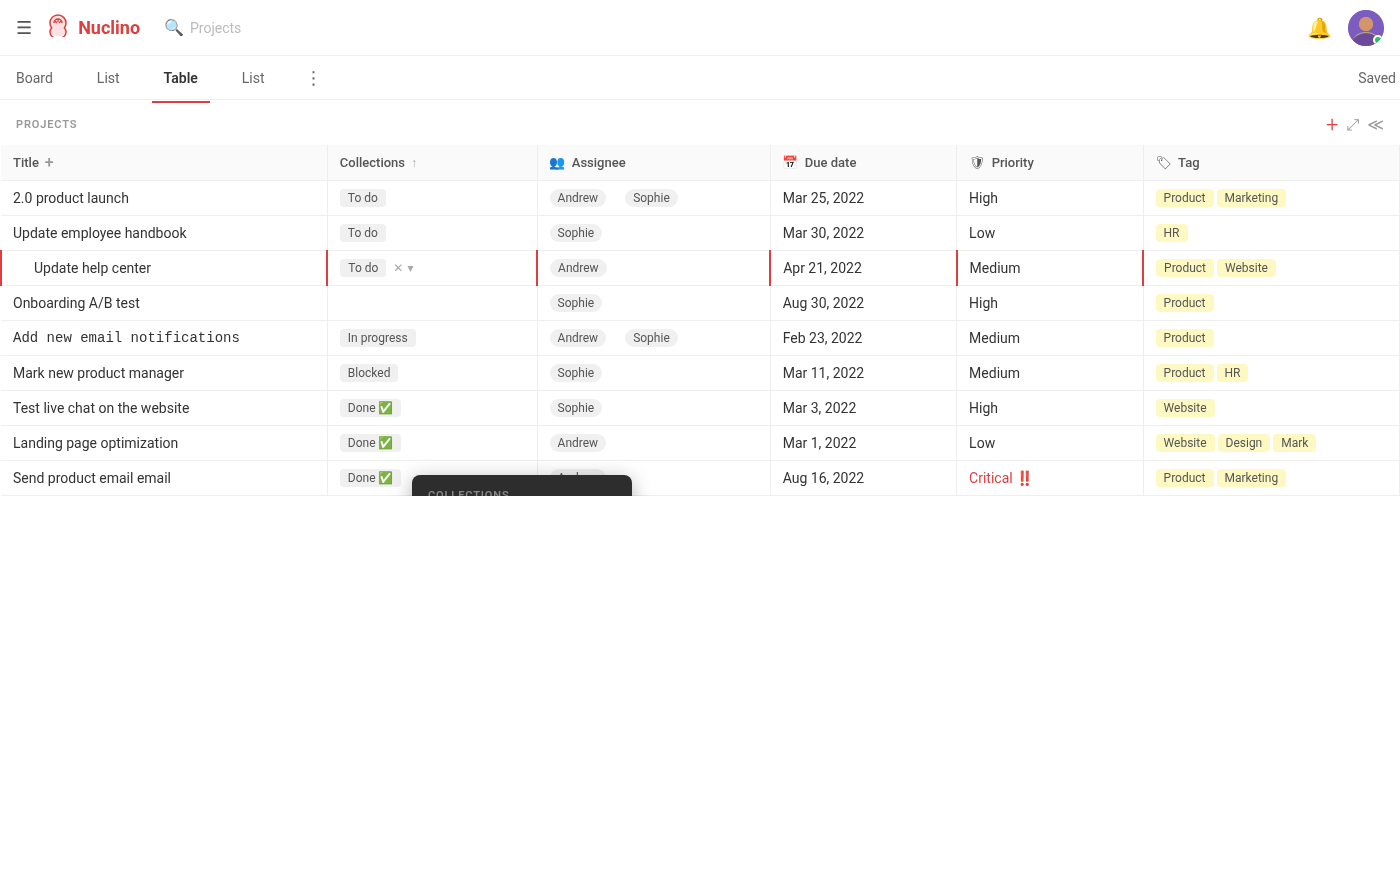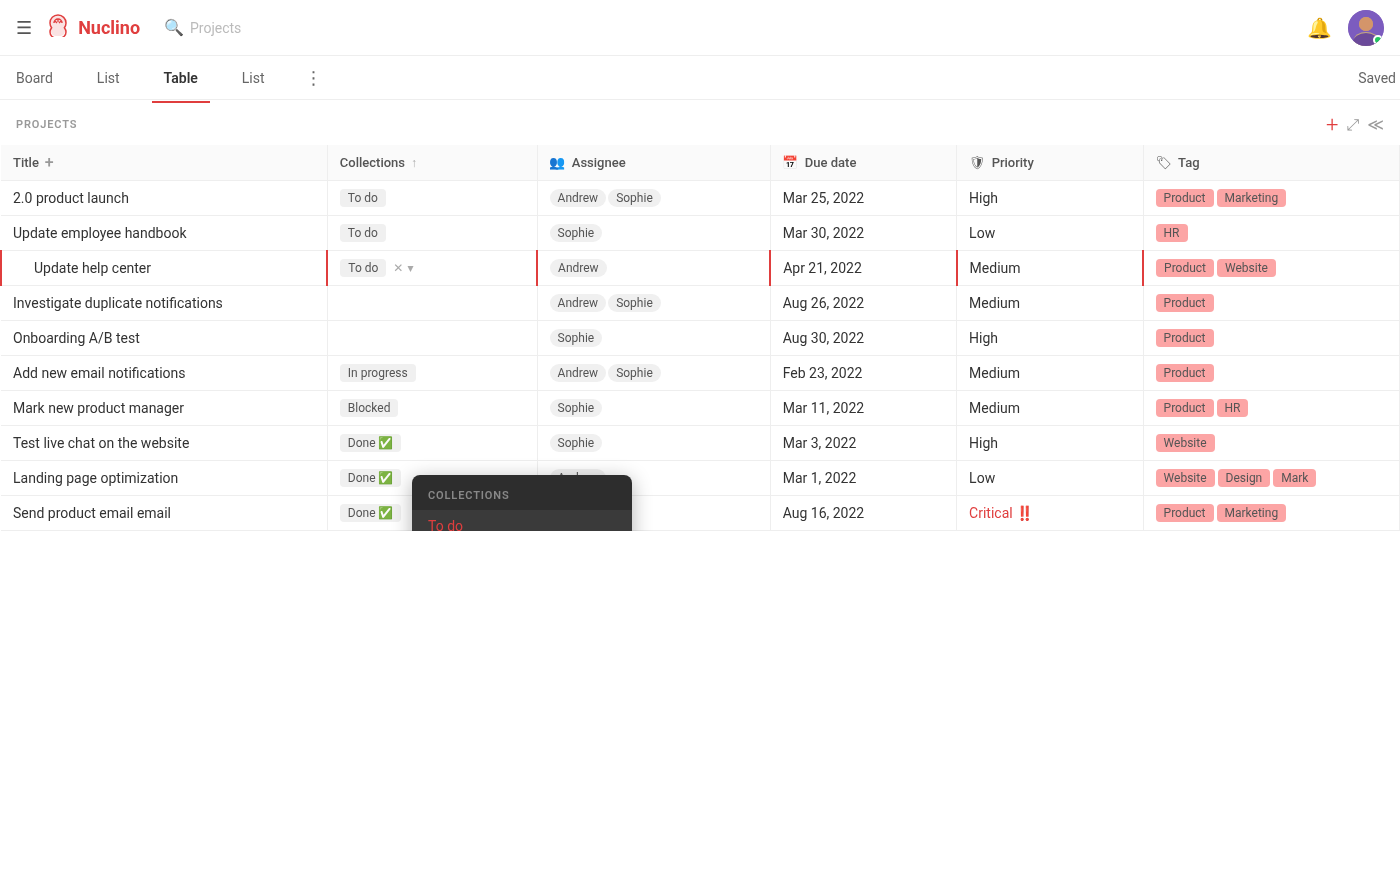--- a/index.html
+++ b/index.html
@@ -43,24 +43,24 @@
     .sort-icon { font-size: 12px; color: #aaa; cursor: pointer; }
     .col-menu { font-size: 14px; color: #bbb; cursor: pointer; opacity: 0; }
     .add-col-btn { color: #999; cursor: pointer; font-size: 16px; }
     
     
     .title-col { min-width: 280px; }
     .title-cell { display: flex; align-items: center; gap: 8px; }
 
     
     .badge { display: inline-flex; align-items: center; padding: 2px 8px; border-radius: 4px; font-size: 12px; background: #f0f0f0; color: #555; margin-right: 3px; }
-    .badge-tag { background: #fca5a5; color: #555; }
-    
-    
-    .assignee-list { display: flex; gap: 2px; align-items: center; }
+    .badge-tag { background: #fef9c3; color: #555; }
+    
+    
+    .assignee-list { display: flex; gap: 19px; align-items: center; }
     .assignee-chip { display: inline-flex; align-items: center; padding: 2px 8px; border-radius: 12px; font-size: 12px; background: #f0f0f0; color: #555; }
 
     
     .priority-critical { color: #e03e3e; display: flex; align-items: center; gap: 4px; }
     .critical-icon { font-size: 14px; }
 
     
     .dropdown-overlay { position: absolute; top: 330px; left: 412px; background: #2d2d2d; border-radius: 8px; padding: 8px 0; min-width: 220px; z-index: 100; box-shadow: 0 4px 20px rgba(0,0,0,0.3); }
     .dropdown-header { padding: 6px 16px 8px; font-size: 11px; font-weight: 600; color: #888; letter-spacing: 0.08em; text-transform: uppercase; }
     .dropdown-item { padding: 8px 16px; color: #fff; font-size: 14px; cursor: pointer; display: flex; align-items: center; gap: 8px; }
@@ -224,54 +224,37 @@
               <span class="assignee-chip">Andrew</span>
             </div>
           </td>
           <td><span>Apr 21, 2022</span></td>
           <td><span>Medium</span></td>
           <td><span class="badge badge-tag">Product</span><span class="badge badge-tag">Website</span></td>
         </tr>
         <tr>
           <td>
             <div class="title-cell">
-              <span style="cursor:pointer;">Investigate duplicate notifications</span>
-            </div>
-          </td>
-          <td></td>
-          <td>
-            <div class="assignee-list">
-              <span class="assignee-chip">Andrew</span>
-              <span class="assignee-chip">Sophie</span>
-            </div>
-          </td>
-          <td><span>Aug 26, 2022</span></td>
-          <td><span>Medium</span></td>
-          <td><span class="badge badge-tag">Product</span></td>
-        </tr>
-        <tr>
-          <td>
-            <div class="title-cell">
               <span style="cursor:pointer;">Onboarding A/B test</span>
             </div>
           </td>
           <td></td>
           <td>
             <div class="assignee-list">
               <span class="assignee-chip">Sophie</span>
             </div>
           </td>
           <td><span>Aug 30, 2022</span></td>
           <td><span>High</span></td>
           <td><span class="badge badge-tag">Product</span></td>
         </tr>
         <tr>
           <td>
             <div class="title-cell">
-              <span style="cursor:pointer;">Add new email notifications</span>
+              <span style="cursor:pointer;font-family:Liberation Mono, monospace;">Add new email notifications</span>
             </div>
           </td>
           <td><span class="badge" style="cursor:pointer;">In progress</span></td>
           <td>
             <div class="assignee-list">
               <span class="assignee-chip">Andrew</span>
               <span class="assignee-chip">Sophie</span>
             </div>
           </td>
           <td><span>Feb 23, 2022</span></td>

